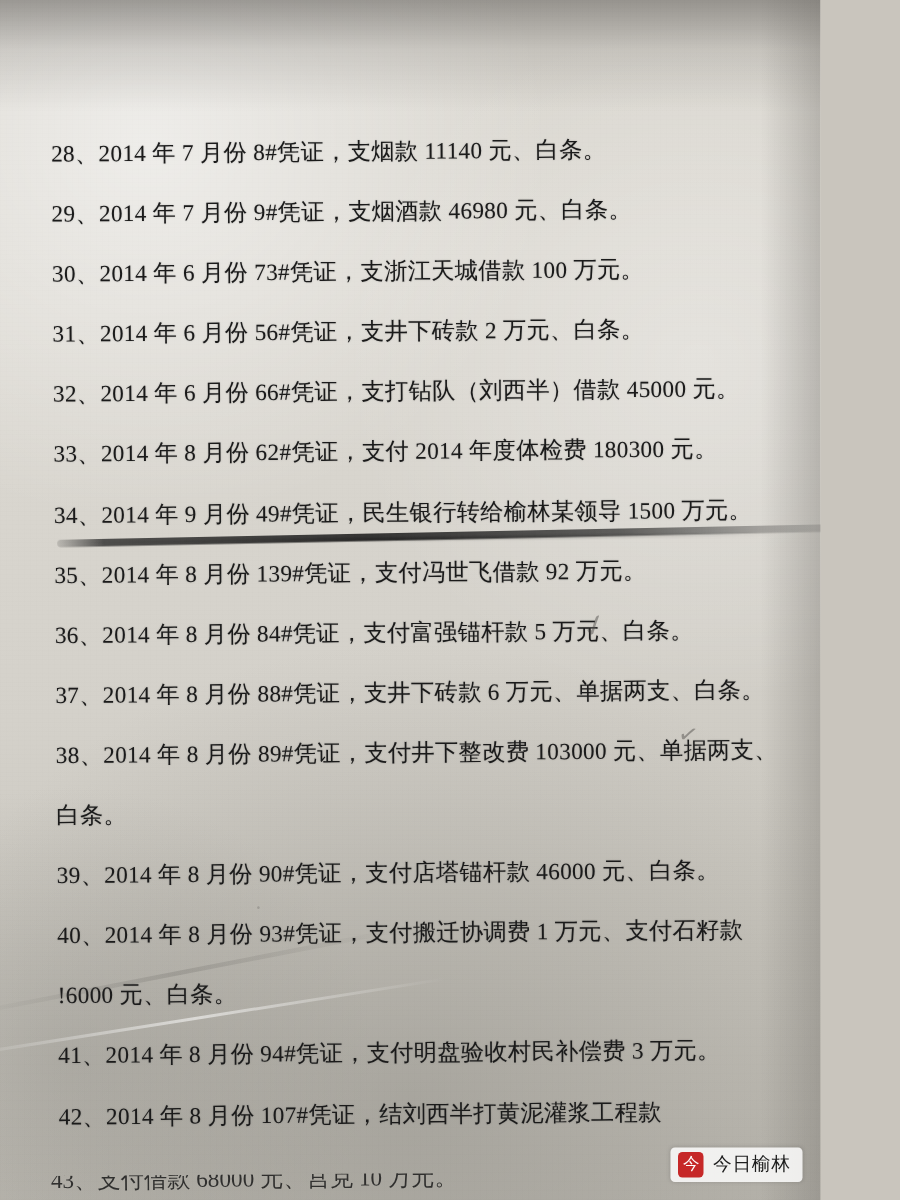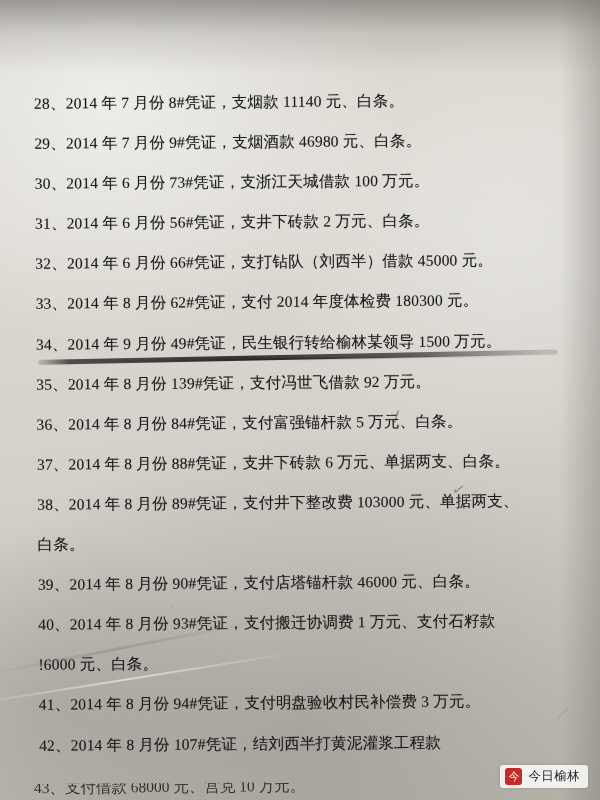--- a/index.html
+++ b/index.html
@@ -9,21 +9,21 @@
   }
   body {
     width: 600px;
     height: 800px;
     overflow: hidden;
     font-family: "Liberation Serif", serif;
     background: #c9c5bd;
   }
   #page {
     position: relative;
-    width: 600px;
+    width: 547px;
     height: 800px;
     overflow: hidden;
     
     background:
       radial-gradient(ellipse 70% 45% at 18% 12%, rgba(255,255,255,0.55), rgba(255,255,255,0) 70%),
       radial-gradient(ellipse 60% 40% at 85% 30%, rgba(255,255,255,0.30), rgba(255,255,255,0) 72%),
       radial-gradient(ellipse 90% 55% at 50% 92%, rgba(120,118,112,0.35), rgba(255,255,255,0) 70%),
       radial-gradient(ellipse 50% 30% at 8% 88%, rgba(150,148,142,0.40), rgba(255,255,255,0) 75%),
       linear-gradient(172deg, #d9d6cf 0%, #dcd9d2 25%, #d4d1ca 55%, #c6c3bb 80%, #b9b6ae 100%);
   }

